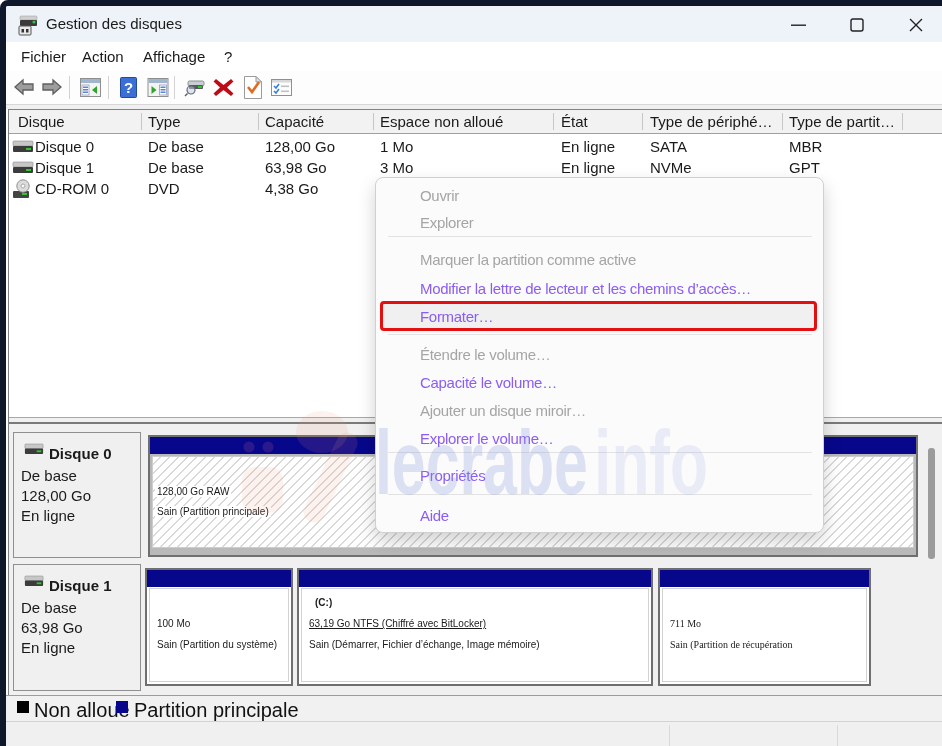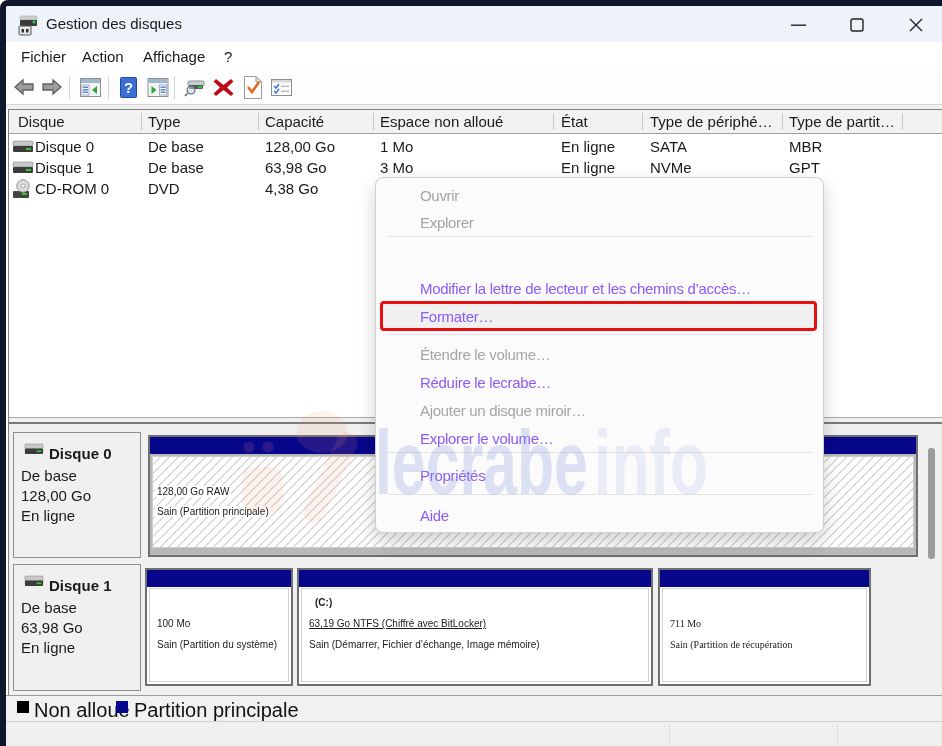--- a/index.html
+++ b/index.html
@@ -267,25 +267,26 @@
     <div class="ssep" style="left:663px"></div>
     <div class="ssep" style="left:831px"></div>
   </div>
 
   <div id="ctxmenu">
     <div id="fmtbg"></div>
   </div>
   <div class="mi dis abs" style="left:414px;top:181px;">Ouvrir</div>
   <div class="mi dis abs" style="left:414px;top:208px;">Explorer</div>
   <div class="msep abs" style="left:382px;top:230px;width:424px;"></div>
+  <div class="mi dis abs" style="left:414px;top:245px;">Marquer la partition comme active</div>
   <div class="mi abs" style="left:414px;top:274px;">Modifier la lettre de lecteur et les chemins d’accès…</div>
   <div class="mi abs" style="left:414px;top:302px;">Formater…</div>
   <div class="msep abs" style="left:382px;top:328px;width:424px;"></div>
   <div class="mi dis abs" style="left:414px;top:340px;">Étendre le volume…</div>
-  <div class="mi abs" style="left:414px;top:368px;">Réduire le lecrabe…</div>
+  <div class="mi abs" style="left:414px;top:368px;">Capacité le volume…</div>
   <div class="mi dis abs" style="left:414px;top:396px;">Ajouter un disque miroir…</div>
   <div class="mi abs" style="left:414px;top:424px;">Explorer le volume…</div>
   <div class="msep abs" style="left:382px;top:446px;width:424px;"></div>
   <div class="mi abs" style="left:414px;top:461px;">Propriétés</div>
   <div class="msep abs" style="left:382px;top:488px;width:424px;"></div>
   <div class="mi abs" style="left:414px;top:501px;">Aide</div>
   <div id="redbox"></div>
 
   <svg id="wmark" width="942" height="746" viewBox="0 0 942 746">
     <g>

